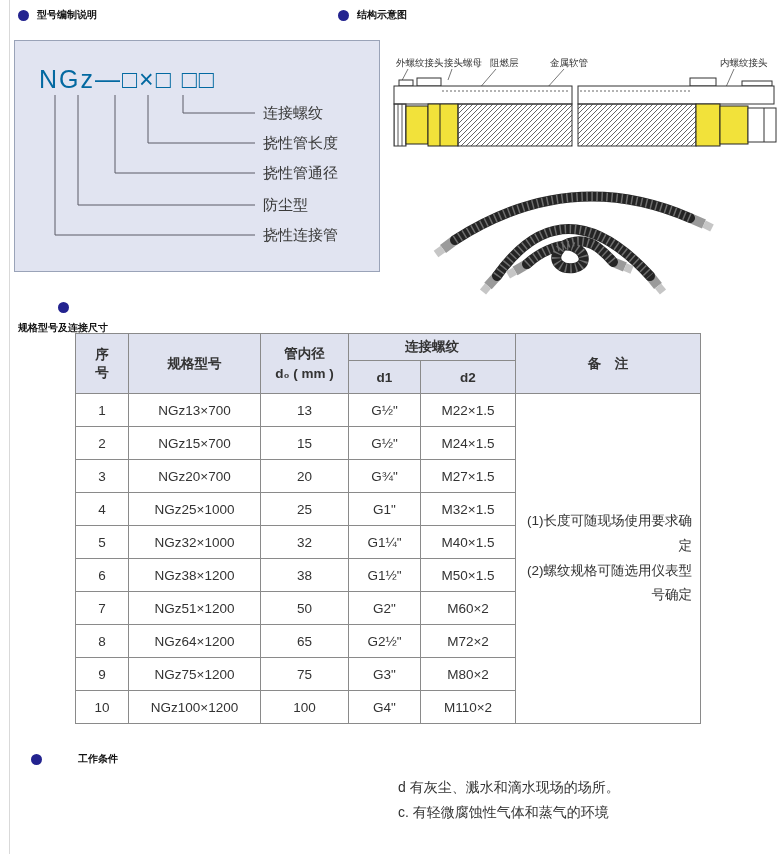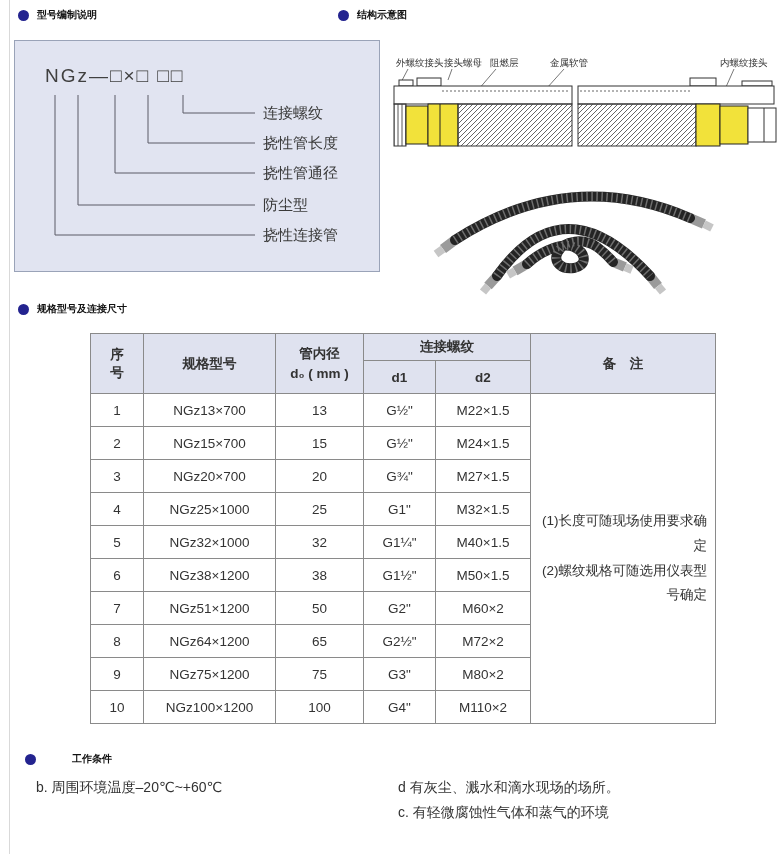--- a/index.html
+++ b/index.html
@@ -8,41 +8,41 @@
     font-family:"Liberation Sans","DejaVu Sans",sans-serif;color:#333;
     overflow:hidden;
   }
   .page-edge{position:absolute;left:9px;top:0;width:1px;height:100%;background:#d9d9d9;}
   .sec-header{position:absolute;display:flex;align-items:center;gap:8px;
     font-size:10px;font-weight:bold;color:#111;white-space:nowrap;}
   .bullet{width:11px;height:11px;border-radius:50%;background:var(--accent,#23238f);flex:0 0 auto;}
   
   .model-box{position:absolute;left:14px;top:40px;width:366px;height:232px;
     background:var(--panel-bg,#e1e4f1);border:1px solid var(--panel-border,#9aa3b8);box-sizing:border-box;}
-  .model-code{position:absolute;left:30px;top:24px;font-size:19px;letter-spacing:2px;color:#404040;}
+  .model-code{position:absolute;left:24px;top:24px;font-size:25px;letter-spacing:2px;color:#0369a1;}
   .model-lines{position:absolute;left:0;top:0;width:366px;height:232px;}
   .model-lines polyline{fill:none;stroke:#5a5a66;stroke-width:1;}
   .model-label{position:absolute;left:248px;height:18px;line-height:18px;font-size:15px;color:#3a3a3a;white-space:nowrap;}
   
   .structure-svg{position:absolute;left:392px;top:50px;width:390px;height:100px;}
   .structure-svg text{font-size:9.5px;fill:#333;font-family:"Liberation Sans","DejaVu Sans",sans-serif;}
   .structure-svg .leader{stroke:#555;stroke-width:0.8;fill:none;}
   .structure-svg .outline{fill:#ffffff;stroke:#333;stroke-width:1;}
   .structure-svg .nut{fill:var(--yellow,#f2e23a);stroke:#222;stroke-width:1;}
   .structure-svg .hatch{fill:url(#dh);stroke:#333;stroke-width:1;}
   .structure-svg .thread{fill:url(#vh);stroke:#333;stroke-width:1;}
   .structure-svg .braid{stroke:#666;stroke-width:1;stroke-dasharray:2 2;}
   
   .photo-svg{position:absolute;left:392px;top:152px;width:390px;height:150px;}
   .hose-base{fill:none;stroke:#242424;stroke-width:10;stroke-linecap:round;}
   .hose-tex{fill:none;stroke:#6f6f6f;stroke-width:9;stroke-linecap:butt;stroke-dasharray:1.5 3.5;}
   .fit{fill:none;stroke:#9a9a9a;stroke-width:10;stroke-linecap:butt;}
   .fit-tip{fill:none;stroke:#c6c6c6;stroke-width:8;stroke-linecap:butt;}
   
-  .spec-table{position:absolute;left:90px;top:333px;border-collapse:collapse;table-layout:fixed;width:625px;}
+  .spec-table{position:absolute;left:75px;top:333px;border-collapse:collapse;table-layout:fixed;width:625px;}
   .spec-table th,.spec-table td{border:1px solid var(--tbl-border,#8a8a8a);
     text-align:center;vertical-align:middle;font-size:13.5px;color:#333;padding:0;}
   .spec-table th{background:var(--th-bg,#dfe2ef);font-weight:bold;}
   .spec-table .h1 th{height:26px;}
   .spec-table .h2 th{height:32px;text-align:center;}
   .spec-table td{height:32px;background:#fff;}
   .stack{width:1.1em;margin:0 auto;word-break:break-all;line-height:1.3;}
   .two-line{line-height:1.45;}
   td.remark{text-align:right;vertical-align:middle;padding:4px 8px;line-height:1.85;}
   td.remark div{margin:0;}
@@ -141,21 +141,21 @@
     <g>
       <path class="fit" d="M135,112 L123,119"></path>
       <path class="fit-tip" d="M123,119 L116,123"></path>
       <path class="fit" d="M221,110 L233,115"></path>
       <path class="fit-tip" d="M233,115 L240,118"></path>
       <path class="hose-base" d="M135,112 C150,98 172,90 182,95 C196,102 194,114 182,116 C170,118 160,110 166,100 C172,88 192,86 205,95 C212,100 217,105 221,110" stroke-width="9"></path>
       <path class="hose-tex" d="M135,112 C150,98 172,90 182,95 C196,102 194,114 182,116 C170,118 160,110 166,100 C172,88 192,86 205,95 C212,100 217,105 221,110" stroke-width="8"></path>
     </g>
   </svg>
 
-  <div class="sec-header" style="left:18px;top:302px;">
+  <div class="sec-header" style="left:18px;top:302px;flex-direction:column;">
     <span class="bullet"></span>
     <span>规格型号及连接尺寸</span>
   </div>
 
   <table class="spec-table">
     <colgroup>
       <col style="width:53px">
         <col style="width:132px">
         <col style="width:88px">
       <col style="width:72px">
@@ -251,24 +251,23 @@
     <tr>
       <td>10</td>
       <td>NGz100×1200</td>
       <td>100</td>
       <td>G4"</td>
       <td>M110×2</td>
     </tr>
   </tbody>
     </table>
 
-  <div class="sec-header" style="left:25px;top:752px;gap:36px;">
+  <div class="sec-header" style="left:31px;top:752px;gap:36px;">
     <span class="bullet"></span>
     <span>工作条件</span>
   </div>
   <div class="cond" style="left:36px;top:775px;">
-    <div>b. 周围环境温度–20℃~+60℃</div>
   </div>
   <div class="cond" style="left:398px;top:775px;">
     <div>d 有灰尘、溅水和滴水现场的场所。</div>
     <div>c. 有轻微腐蚀性气体和蒸气的环境</div>
   </div>
 </div>
 
 </body></html>

